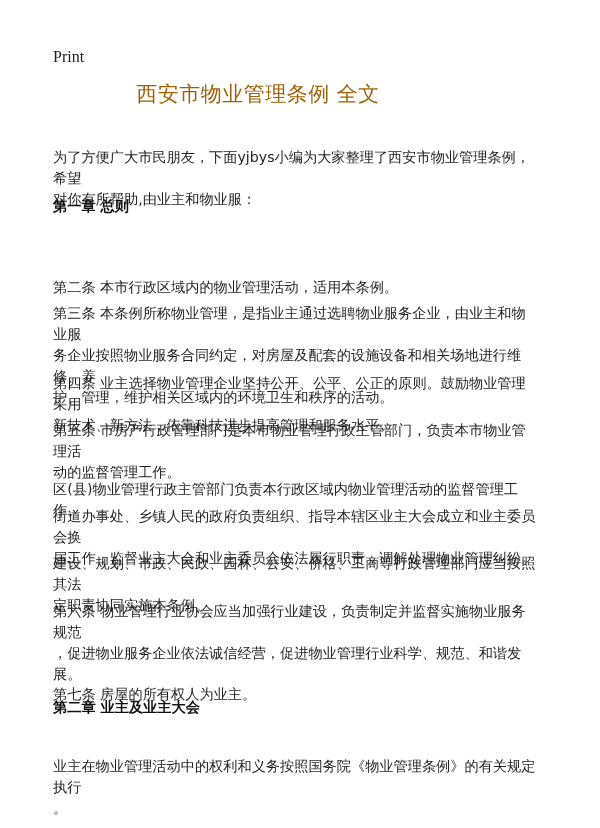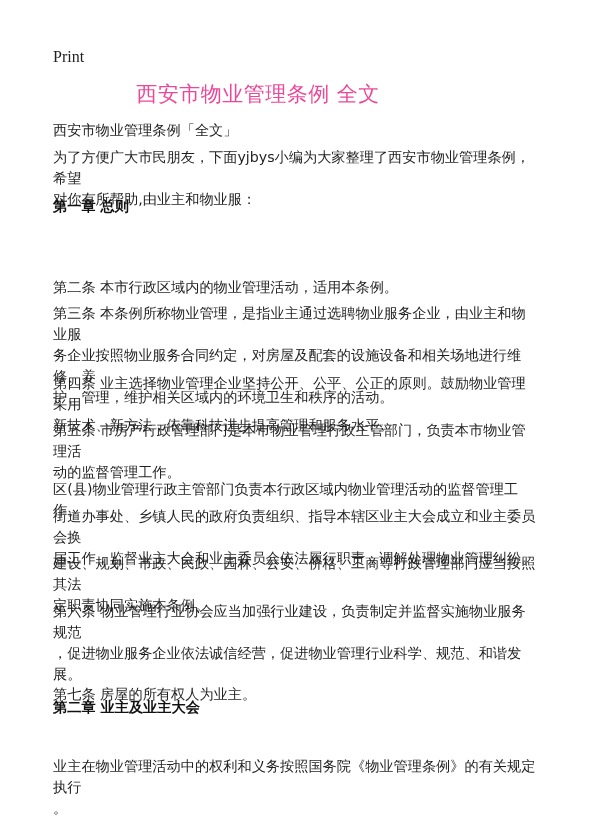--- a/index.html
+++ b/index.html
@@ -34,21 +34,21 @@
     .title {
       position: absolute;
       left: 0;
       width: 516px;
       top: 80px;
       text-align: center;
       font-size: 21px;
       font-weight: normal;
       letter-spacing: 0.5px;
       margin: 0;
-      color: #ec4899;
+      color: #a16207;
     }
     .block {
       position: absolute;
       left: 53px;
       width: 486px;
       font-size: 14.2px;
       line-height: 21px;
       margin: 0;
       color: #1f1f1f;
       white-space: pre-line;
@@ -60,21 +60,20 @@
   </style>
 </head>
 <body>
 
 <div class="page">
 
   <a class="print-link">Print</a>
 
   <h1 class="title">西安市物业管理条例 全文</h1>
 
-  <p class="block" style="top:120px;">西安市物业管理条例「全文」</p>
 
   <p class="block" style="top:147px;">为了方便广大市民朋友，下面yjbys小编为大家整理了西安市物业管理条例，希望
 对你有所帮助,由业主和物业服：</p>
 
   <p class="block heading" style="top:196px;">第一章 总则</p>
 
 
   <p class="block" style="top:277px;">第二条 本市行政区域内的物业管理活动，适用本条例。</p>
 
   <p class="block" style="top:303px;">第三条 本条例所称物业管理，是指业主通过选聘物业服务企业，由业主和物业服

